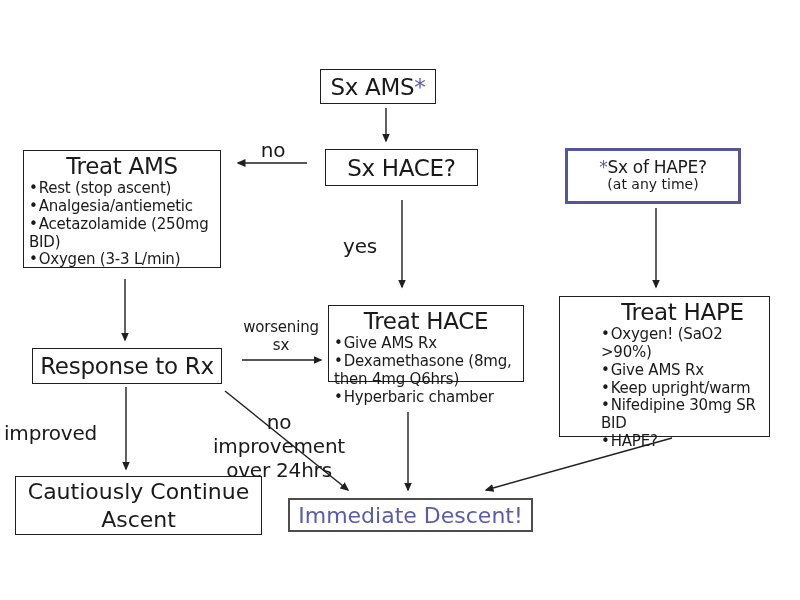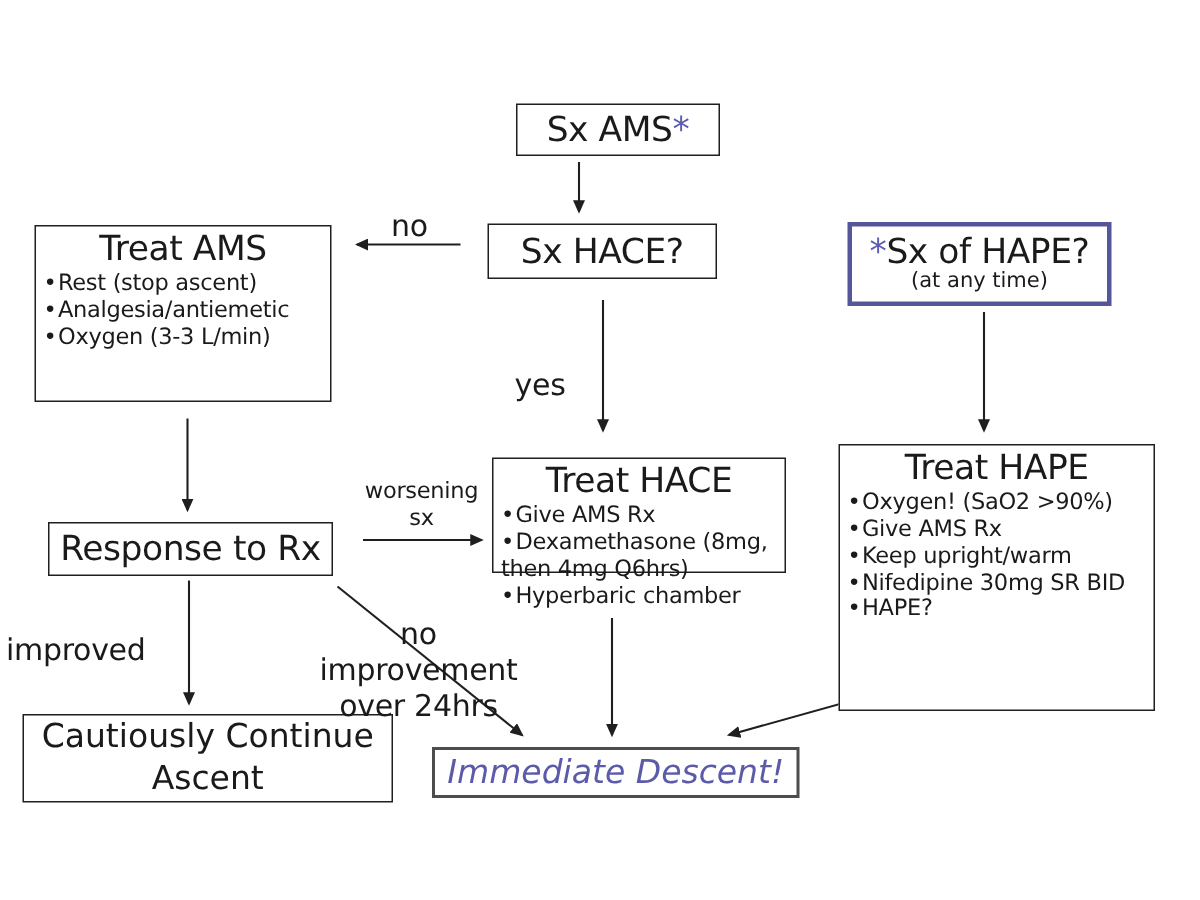--- a/index.html
+++ b/index.html
@@ -13,37 +13,37 @@
   .box.center{display:flex;align-items:center;justify-content:center;text-align:center;}
   .big{font-size:23px;letter-spacing:-0.3px;}
   .box-title{font-size:23px;text-align:center;line-height:1.15;margin:2px 0 1px 0;letter-spacing:-0.3px;}
   ul.bullets{margin:0;padding:0 4px 0 5px;list-style:none;font-size:15px;line-height:1.18;letter-spacing:-0.2px;}
   ul.bullets li::before{content:"\2022";margin-right:1px;}
   .accent{color:#5b5bb4;}
   .edge-label{position:absolute;font-size:20px;line-height:1.2;letter-spacing:-0.2px;}
   svg#edges{position:absolute;left:0;top:0;pointer-events:none;}
 
   
-  #sx-ams{left:344px;top:69px;width:136px;height:35px;}
+  #sx-ams{left:320px;top:69px;width:116px;height:35px;}
   #sx-hace{left:325px;top:149px;width:153px;height:37px;}
   #treat-ams{left:23px;top:150px;width:198px;height:118px;}
   #hape-q{left:565px;top:148px;width:176px;height:56px;border:3px solid #55559a;
           display:flex;flex-direction:column;align-items:center;justify-content:center;}
-  #hape-q .l1{font-size:23px;line-height:1.05;letter-spacing:-0.3px;}
+  #hape-q .l1{font-size:17px;line-height:1.05;letter-spacing:-0.3px;}
   #hape-q .l2{font-size:14px;line-height:1.1;}
   #treat-hace{left:328px;top:305px;width:196px;height:77px;}
-  #treat-hape{left:559px;top:296px;width:211px;height:178px;}
+  #treat-hape{left:559px;top:296px;width:211px;height:141px;padding-left:36px;}
   #response{left:32px;top:348px;width:190px;height:36px;}
   #cautiously{left:15px;top:476px;width:247px;height:59px;font-size:22px;line-height:1.25;}
   #immediate{left:288px;top:498px;width:245px;height:34px;border:2px solid #4d4d4d;
-             font-size:22px;color:#5b5baa;font-style:italic;}
+             font-size:22px;color:#5b5baa;}
 
   
   #lbl-no{left:250px;top:138px;width:46px;text-align:center;}
-  #lbl-yes{left:336px;top:244px;width:48px;text-align:center;}
+  #lbl-yes{left:336px;top:234px;width:48px;text-align:center;}
   #lbl-worsening{left:237px;top:318px;width:88px;text-align:center;font-size:15px;}
   #lbl-improved{left:4px;top:421px;}
   #lbl-noimprove{left:200px;top:410px;width:158px;text-align:center;}
 </style>
 </head>
 <body>
 
 <div id="canvas">
 
   <svg id="edges" width="800" height="600" viewBox="0 0 800 600">
@@ -71,20 +71,21 @@
 
   <div id="sx-hace" class="box center big">
     <span>Sx HACE?</span>
   </div>
 
   <div id="treat-ams" class="box">
     <div class="box-title">Treat AMS</div>
     <ul class="bullets">
       <li>Rest (stop ascent)</li>
       <li>Analgesia/antiemetic</li>
+      <li>Acetazolamide (250mg BID)</li>
       <li>Oxygen (3-3 L/min)</li>
     </ul>
   </div>
 
   <div id="hape-q" class="box">
     <div class="l1"><span class="accent">*</span><span>Sx of HAPE?</span></div>
     <div class="l2">(at any time)</div>
   </div>
 
   <div id="treat-hace" class="box">

